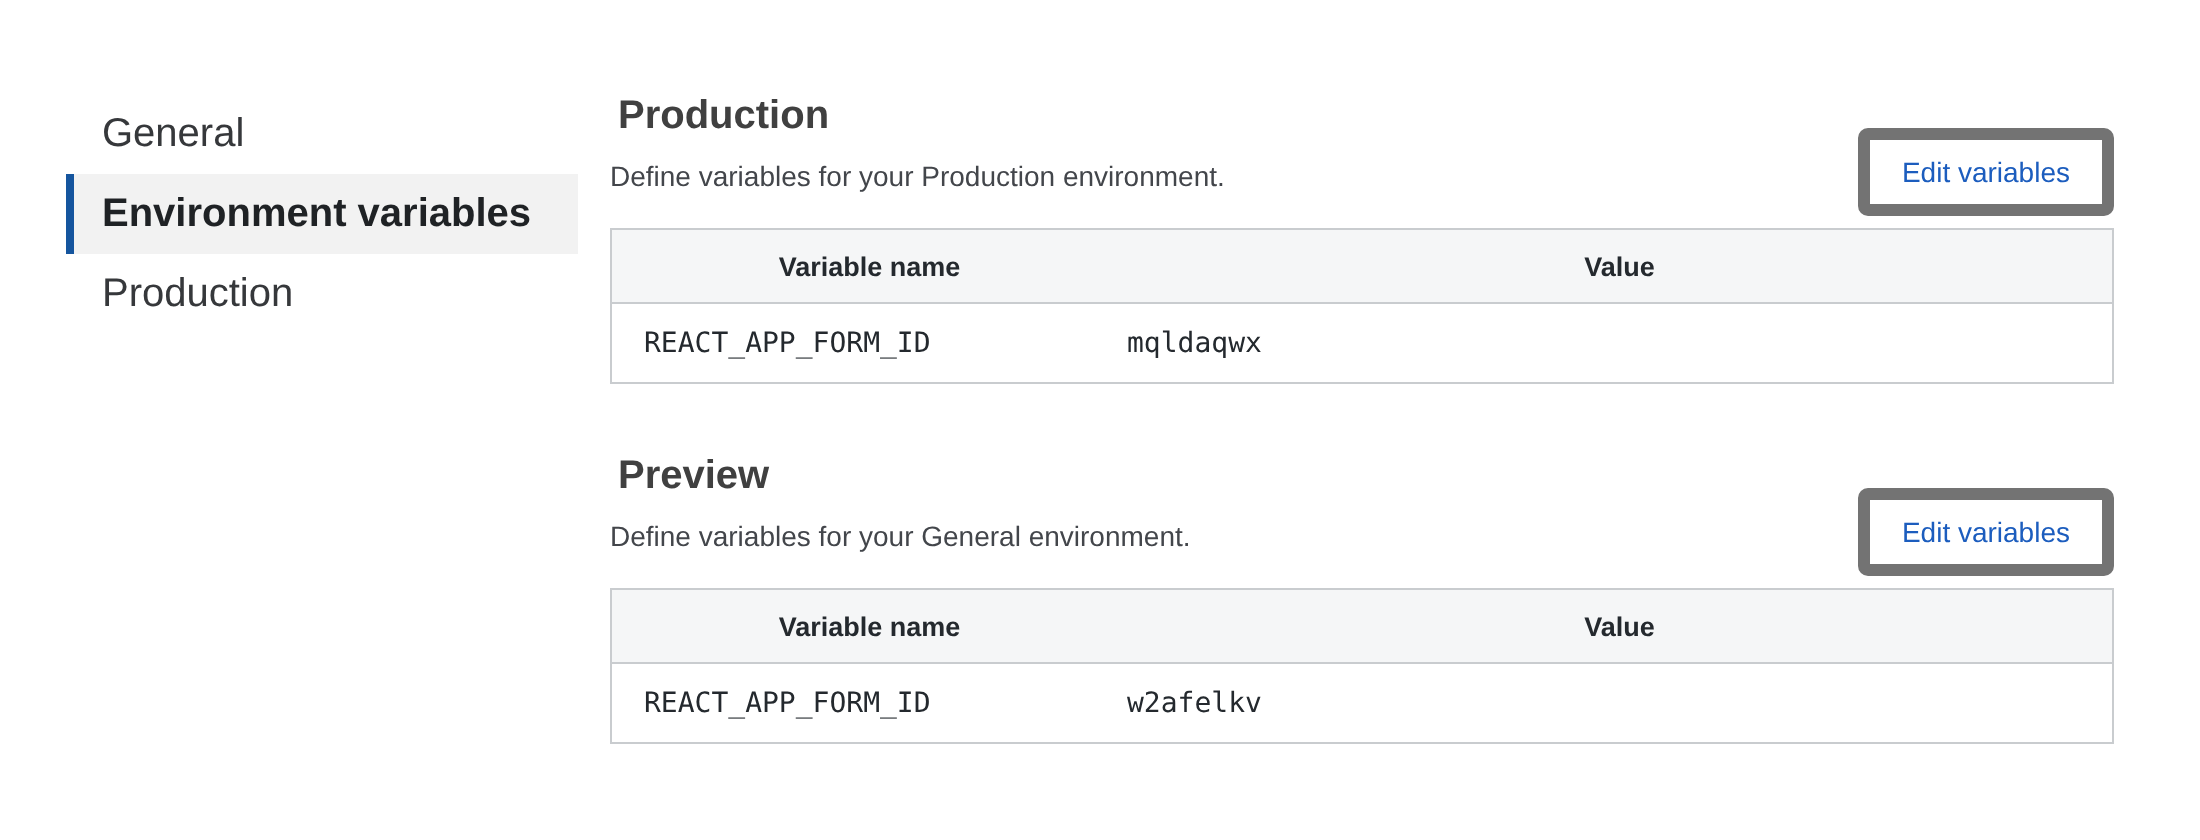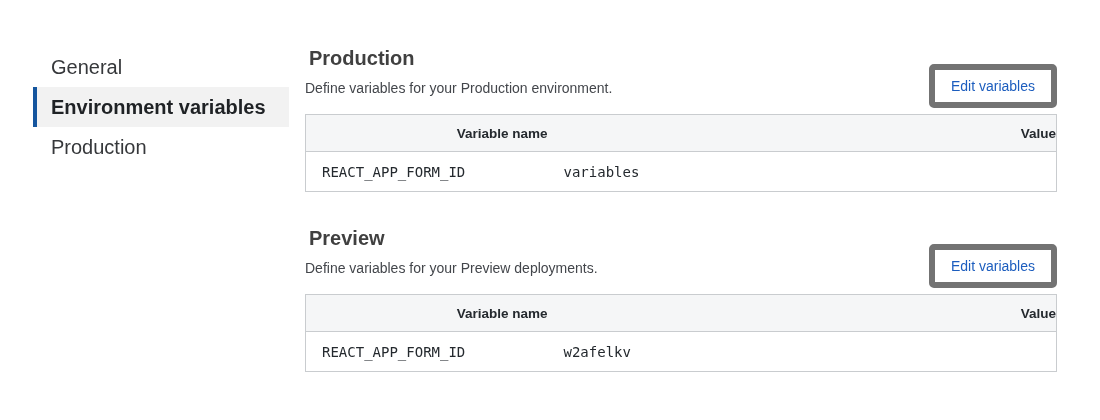--- a/index.html
+++ b/index.html
@@ -59,21 +59,21 @@
   .env-table {
     margin-top: 18px; width: 752px;
     border: 1px solid #c9cccf;
     border-collapse: collapse;
     background: #ffffff;
   }
   .env-table th {
     height: 37px;
     background: #f5f6f7;
     border-bottom: 1px solid #c9cccf;
-    text-align: right;
+    text-align: center;
     padding: 0 0 0 16px;
     font-size: 13.5px; font-weight: 700; color: #24292e;
   }
   .env-table th.col-name { width: 242px; }
   .env-table td {
     height: 40px;
     padding: 0 0 0 16px;
     font-family: "DejaVu Sans Mono", monospace;
     font-size: 14px; color: #24292e;
   }
@@ -103,29 +103,29 @@
     <table class="env-table">
       <thead>
         <tr>
           <th class="col-name">Variable name</th>
           <th>Value</th>
         </tr>
       </thead>
       <tbody>
         <tr>
           <td>REACT_APP_FORM_ID</td>
-          <td>variables</td>
+          <td>mqldaqwx</td>
         </tr>
       </tbody>
     </table>
   </section>
 
   <section class="section second">
     <h2 class="sec-title">Preview</h2>
-    <p class="sec-desc">Define variables for your Preview deployments.</p>
+    <p class="sec-desc">Define variables for your General environment.</p>
     <button class="edit-btn">Edit variables</button>
 
     <table class="env-table">
       <thead>
         <tr>
           <th class="col-name">Variable name</th>
           <th>Value</th>
         </tr>
       </thead>
       <tbody>

